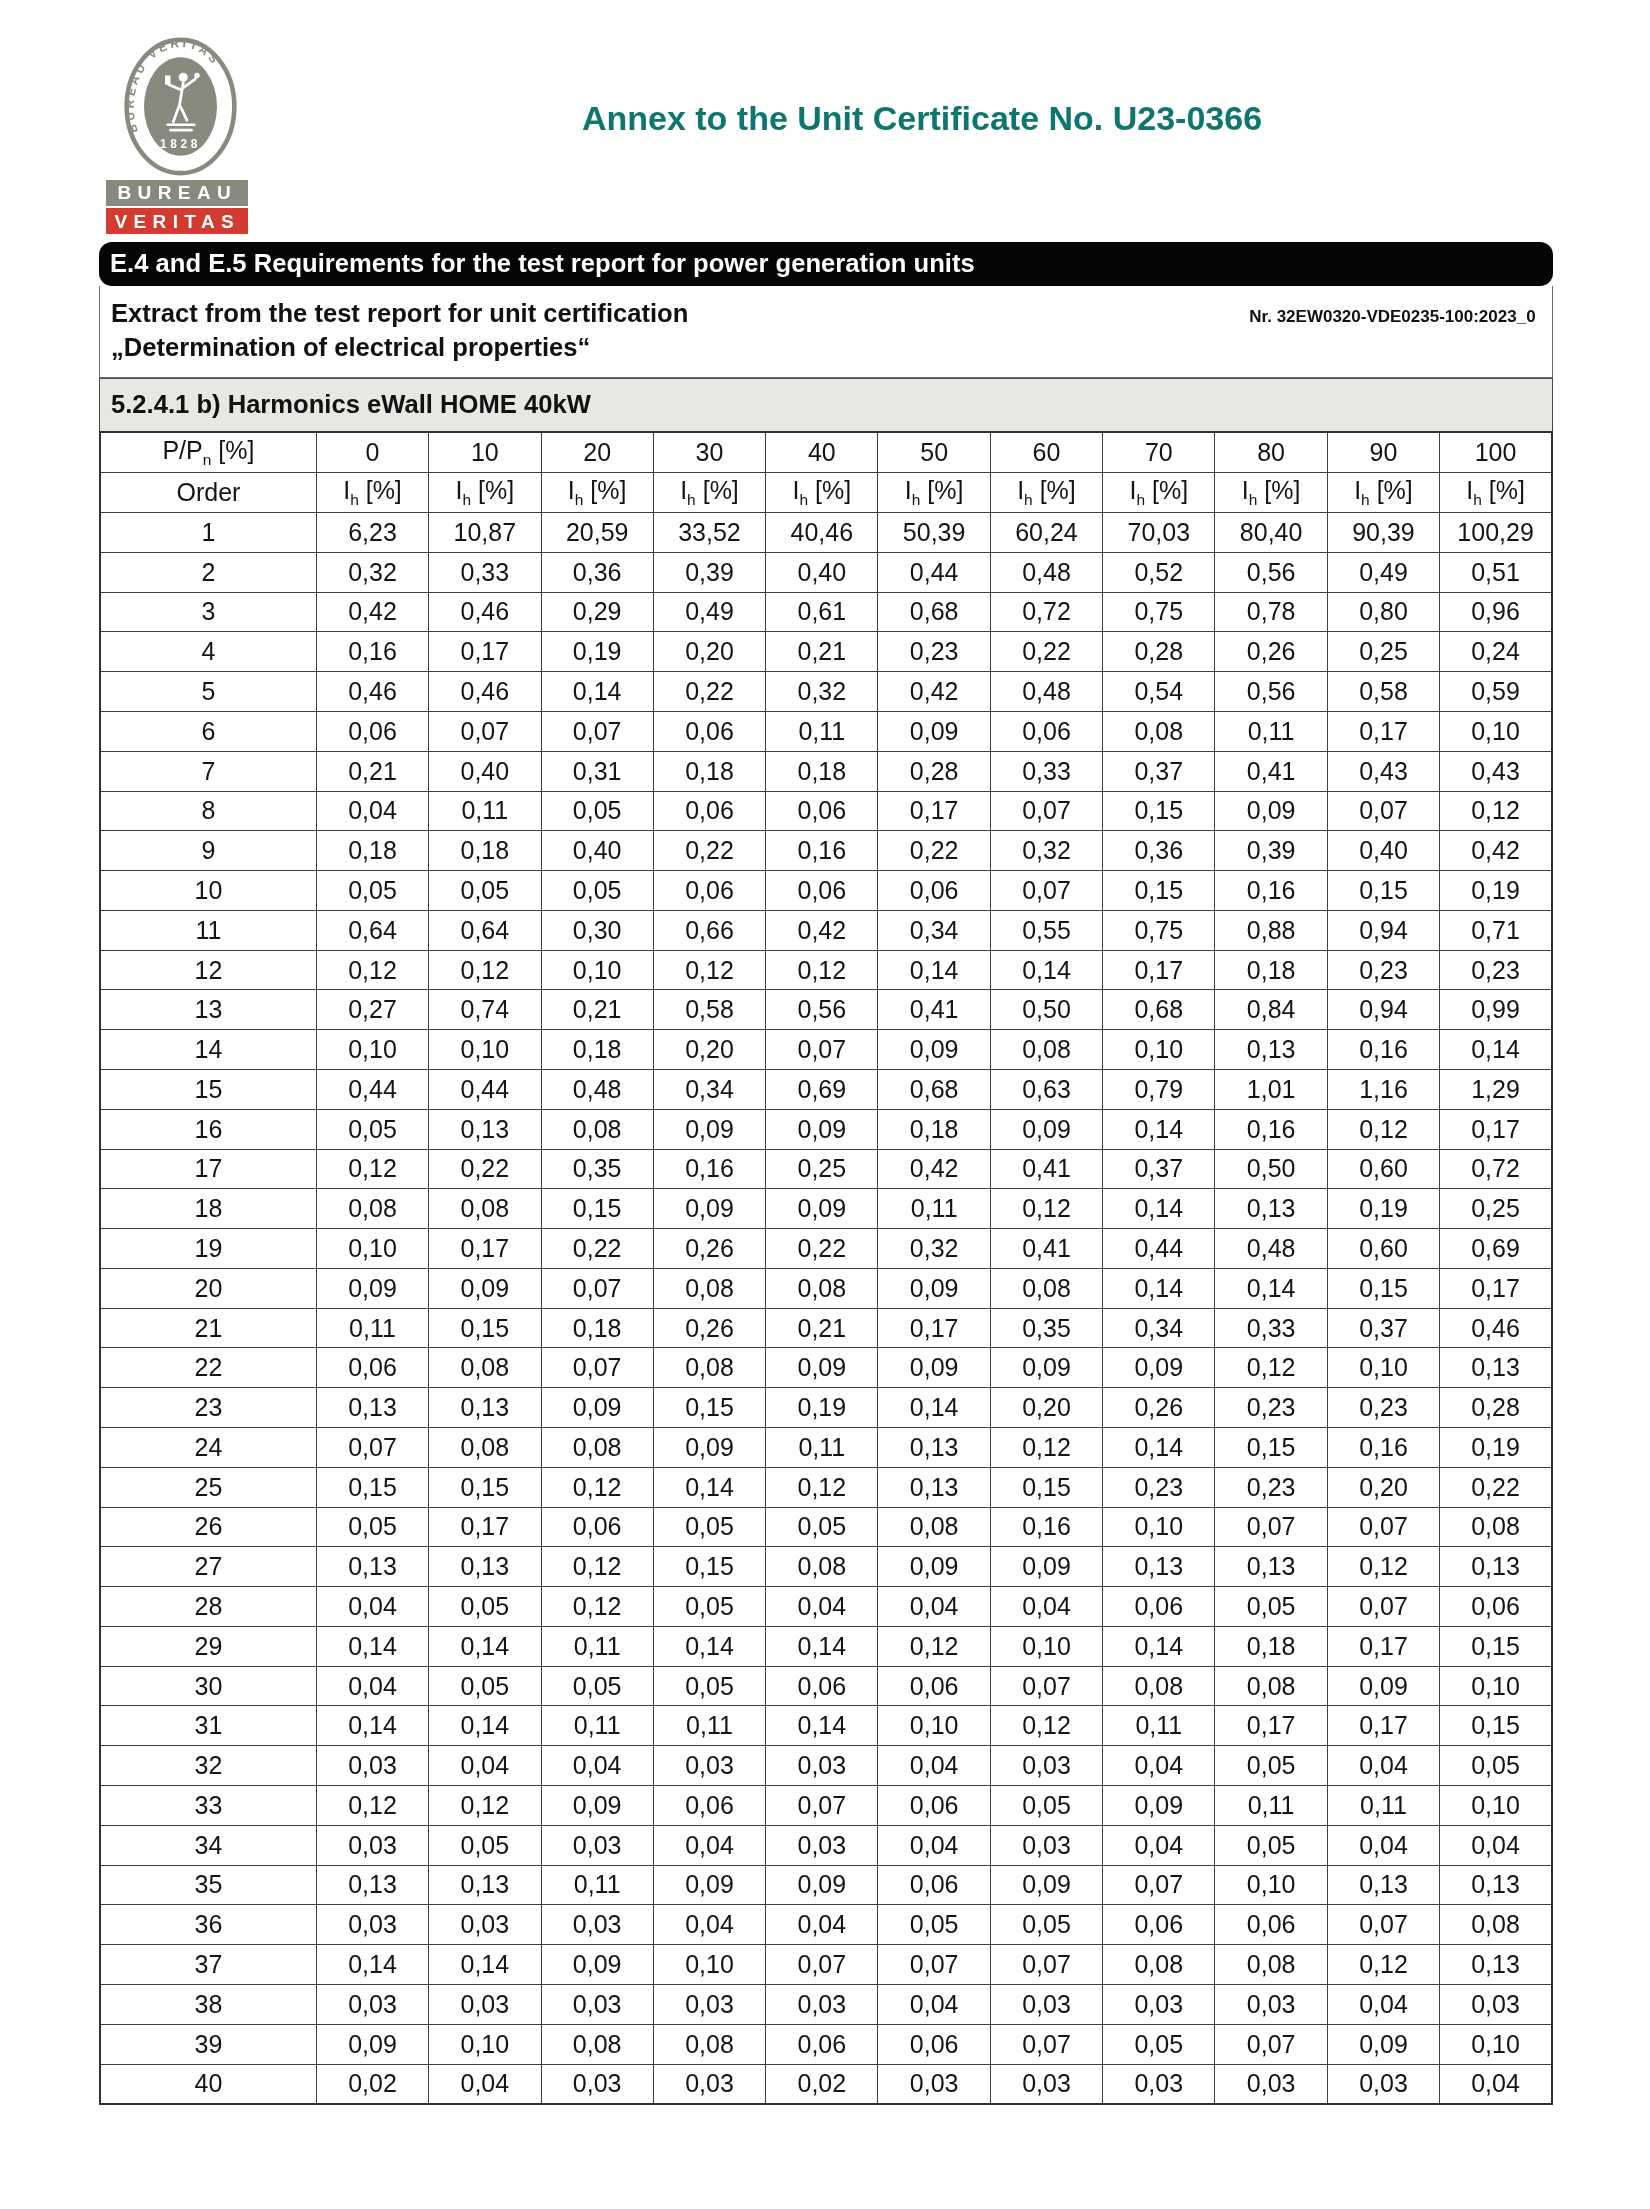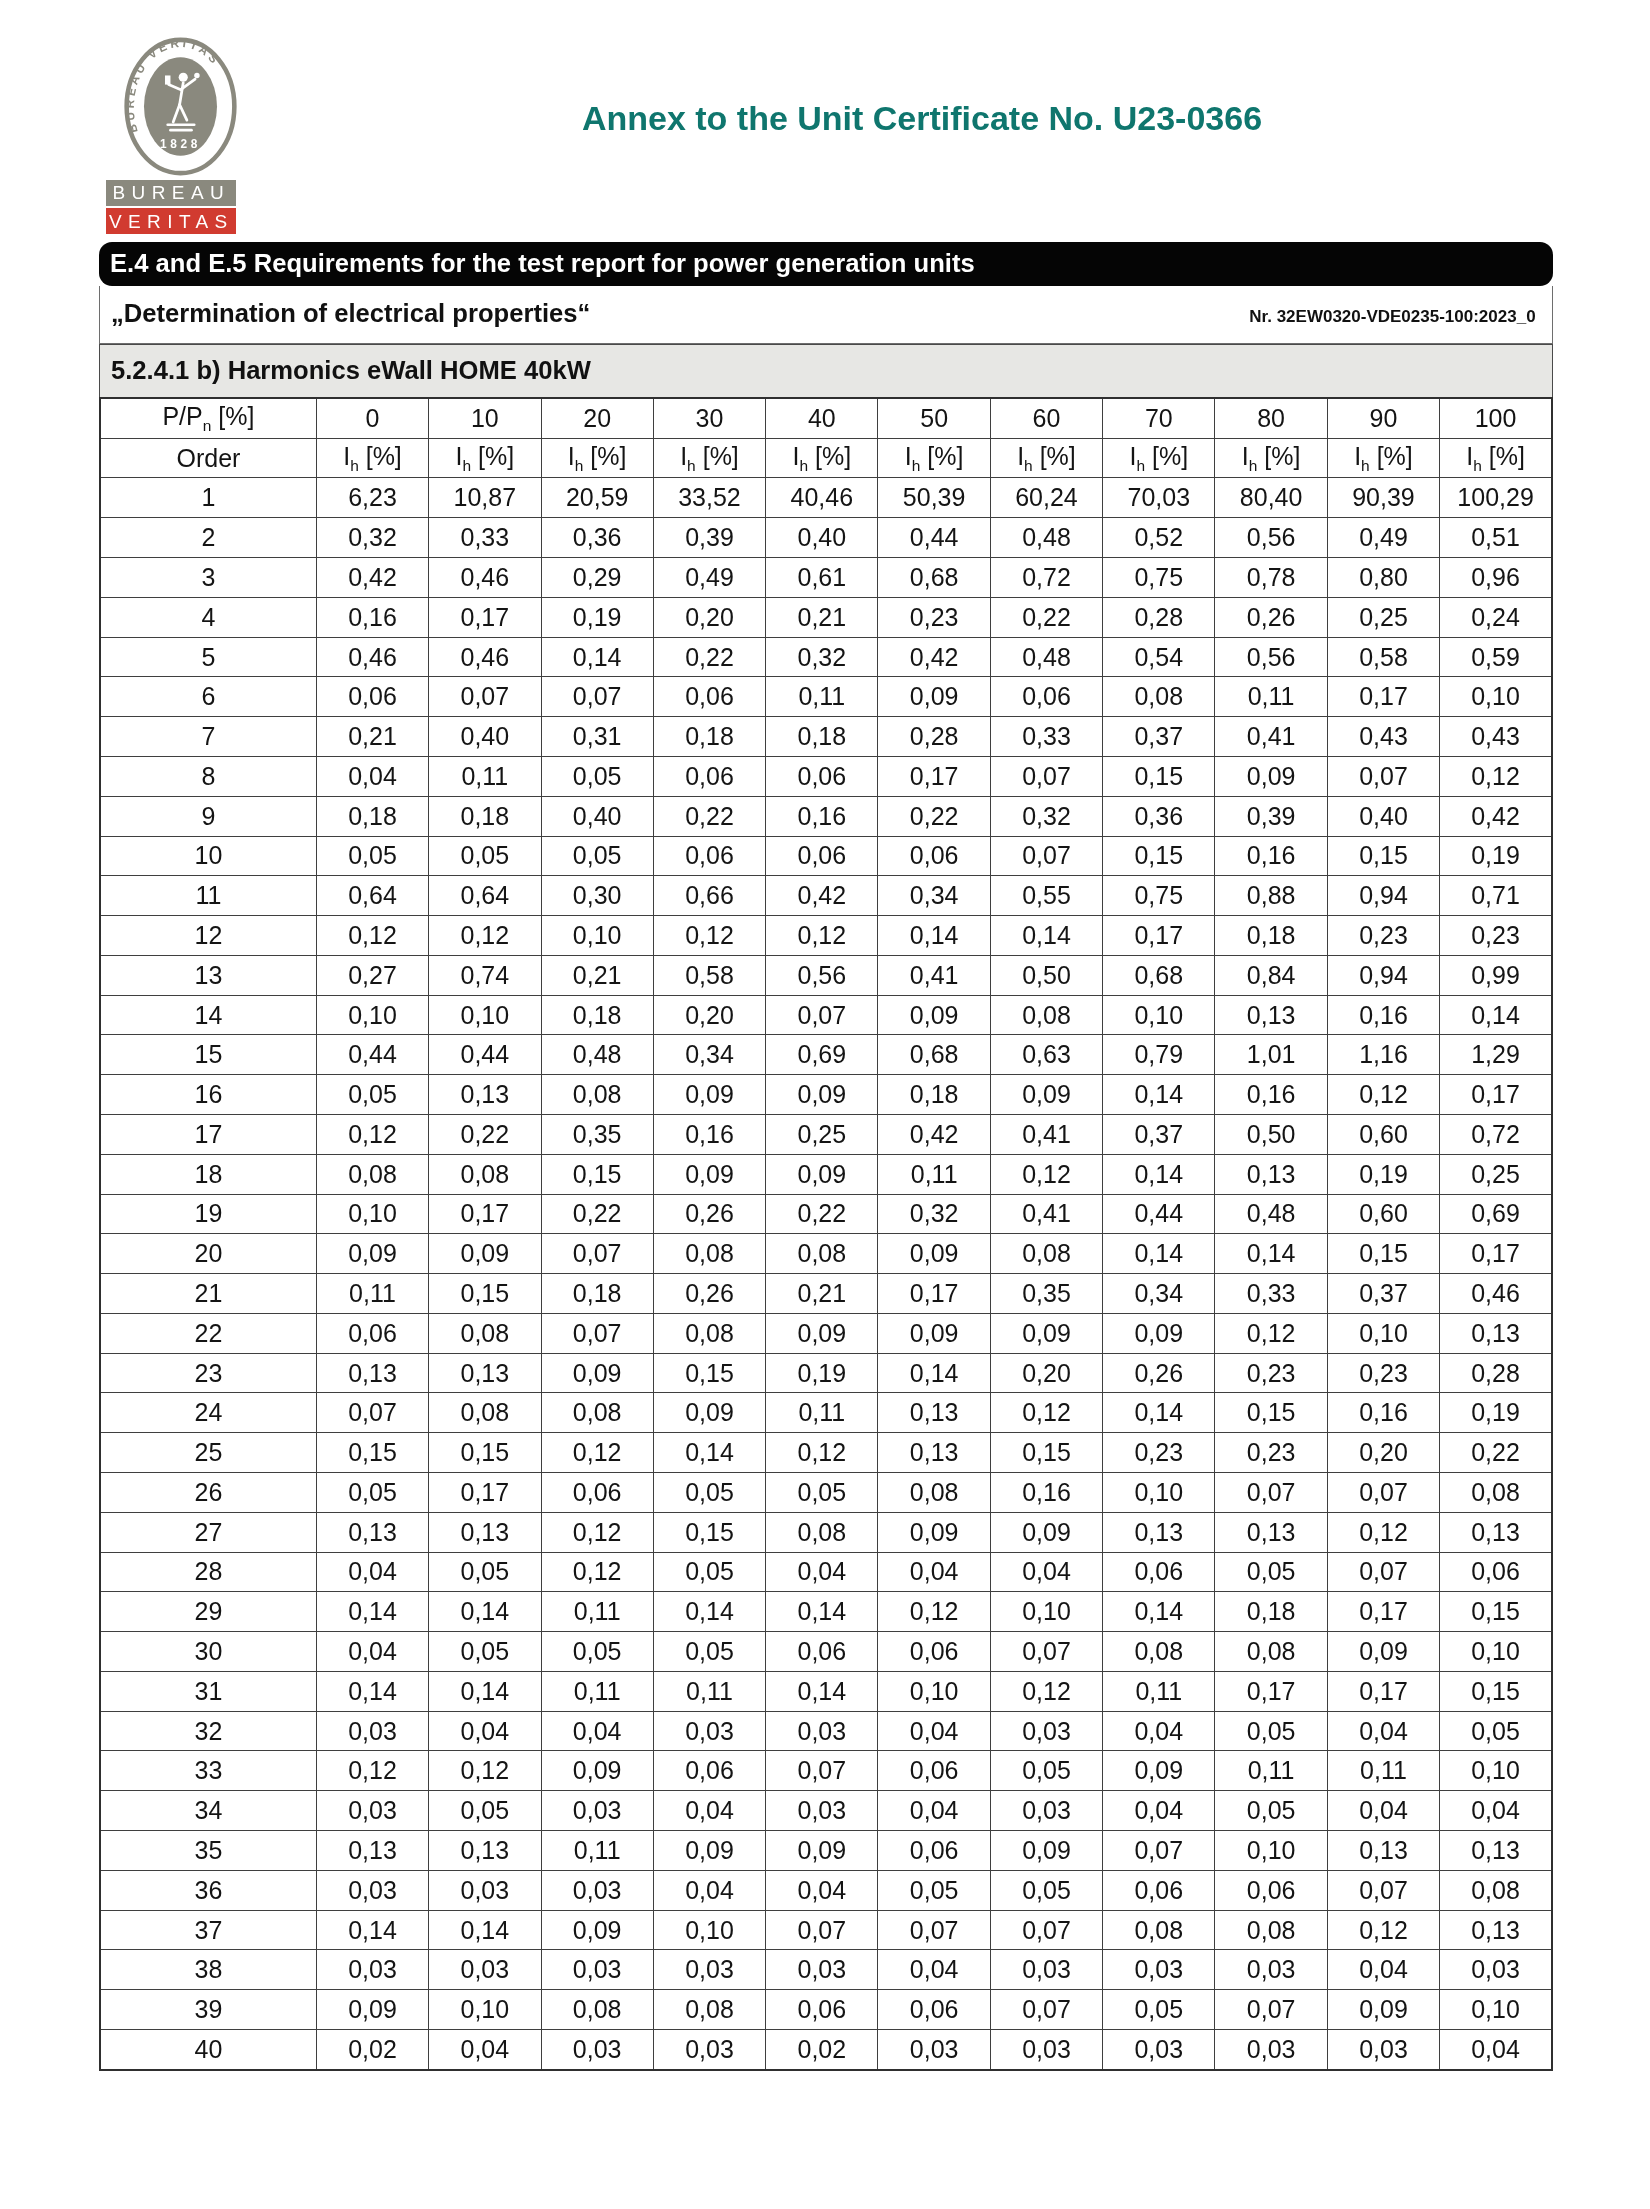--- a/index.html
+++ b/index.html
@@ -7,22 +7,22 @@
     position:relative; width:1650px; height:2209px; background:#ffffff;
     font-family:"Liberation Sans", sans-serif; color:#111;
     overflow:hidden;
   }
   .content { padding:37px 97px 0 99px; }
 
   
   .header { display:flex; align-items:flex-start; height:194px; }
   .logo-block { width:192px; flex:0 0 auto; }
   .logo-oval { display:block; margin-left:24px; }
-  .logo-bar { width:130px; margin-left:7.3px; text-align:center; color:#fff;
-              font-weight:normal; font-size:19px; letter-spacing:6.4px;
+  .logo-bar { width:142px; margin-left:7.3px; text-align:center; color:#fff;
+              font-weight:bold; font-size:19px; letter-spacing:6.4px;
               padding:2.7px 0 1.8px 0; }
   .logo-bar.bureau { background:#8a897e; margin-top:3.7px; }
   .logo-bar.veritas { background:#d13b30; margin-top:1.8px; }
   .title-zone { flex:1; text-align:center; padding-top:62px; }
   .page-title { font-size:34px; font-weight:bold; color:#0f766e; }
 
   
   .black-bar {
     margin-top:11px; background:#050505; color:#ffffff;
     font-size:25.6px; font-weight:bold; padding:7.3px 11px 8.2px 11px;border-radius:13px;
@@ -94,20 +94,21 @@
       </div>
       <div class="title-zone">
         <span class="page-title">Annex to the Unit Certificate No. U23-0366</span>
       </div>
     </div>
 
     <div class="black-bar">E.4 and E.5 Requirements for the test report for power generation units</div>
 
     <div class="extract-box">
       <div class="extract-left">
+        <div>Extract from the test report for unit certification</div>
         <div>„Determination of electrical properties“</div>
       </div>
       <div class="extract-right">Nr. 32EW0320-VDE0235-100:2023_0</div>
     </div>
 
     <div class="gray-bar">5.2.4.1 b) Harmonics eWall HOME 40kW</div>
 
     <table class="harmonics">
       <colgroup>
         <col class="first">

